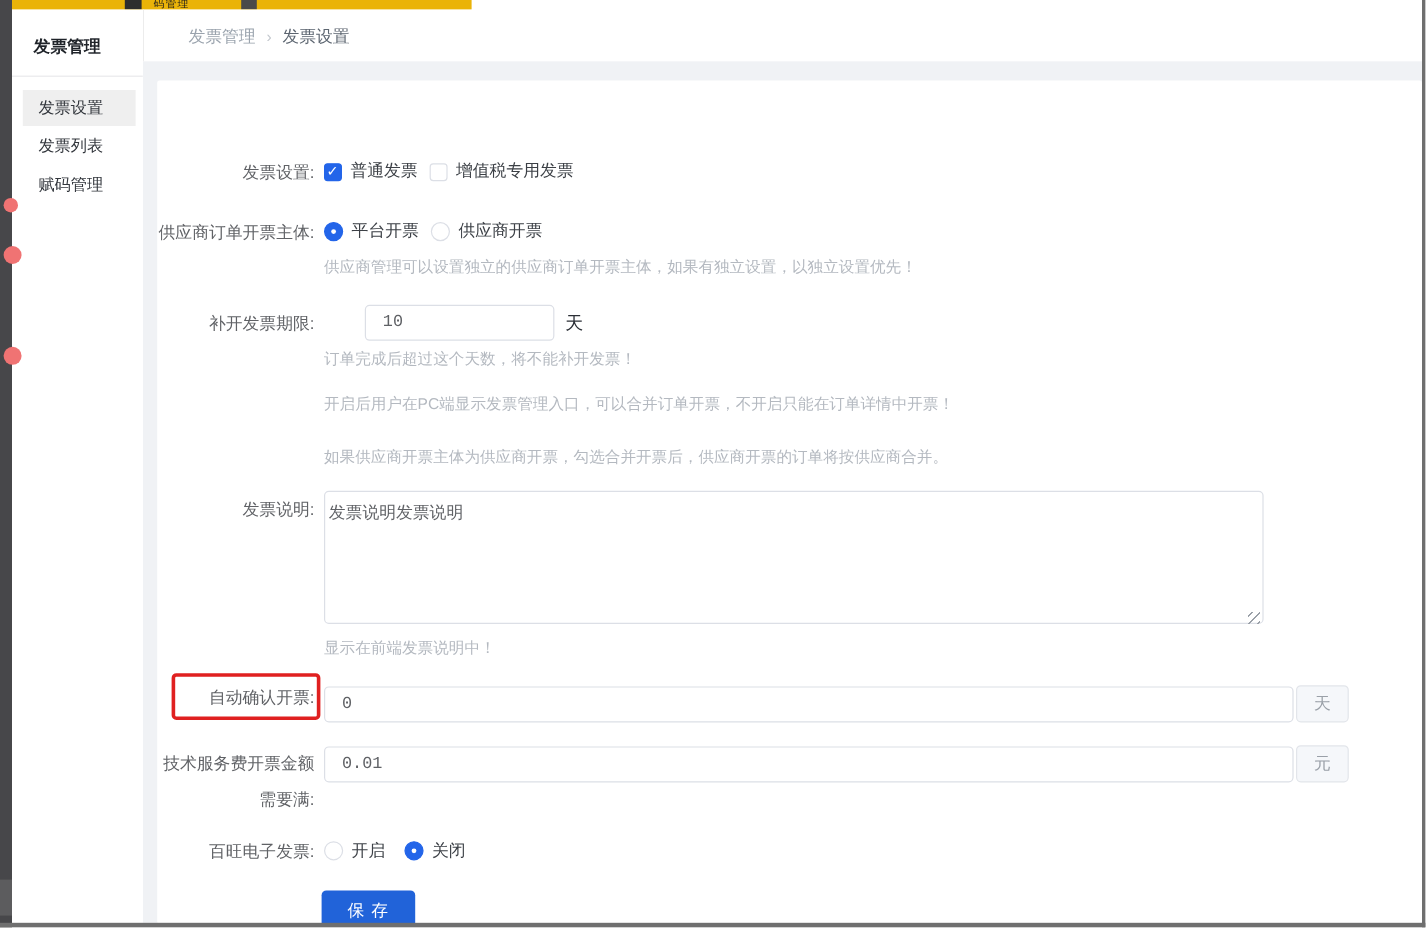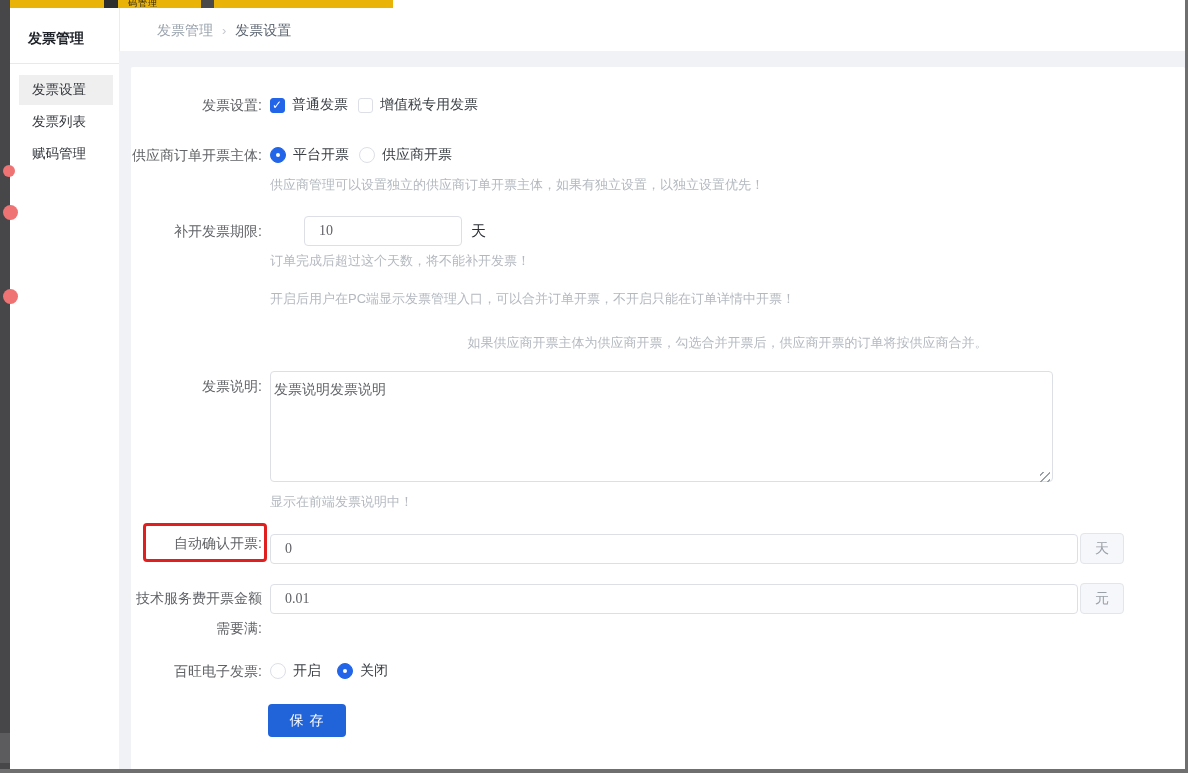--- a/index.html
+++ b/index.html
@@ -42,45 +42,45 @@
   .panel { position:absolute; left:131px; top:67px; width:1054px; bottom:3px; background:#fff; border-radius:2px; overflow:hidden; z-index:2; }
 
   
   .form { padding-top:29px; }
   .row { display:flex; align-items:center; }
   .row.top-align { align-items:flex-start; }
   .label-col { width:131px; text-align:right; color:#606266; font-size:14px; flex:none; line-height:18px; }
   .content-col { margin-left:8px; display:flex; align-items:center; }
   .helper { margin-left:139px; font-size:13px; color:#b4b9c0; line-height:17px; }
 
-  .row-1 { height:18px; margin-bottom:32px; }
+  .row-1 { height:18px; margin-bottom:32px;margin-top:38px; }
   .row-2 { height:18px; margin-bottom:12px; }
   .helper-2 { margin-bottom:23px; }
   .row-3 { height:30px; margin-bottom:6px;gap:34px; }
   .helper-3 { margin-bottom:21px; }
   .row-4 { height:18px; margin-bottom:19px; }
   .helper-4a { margin-bottom:27px; }
-  .helper-4b { margin-bottom:20px;text-align:center; }
+  .helper-4b { margin-bottom:20px; }
   .row-5 { margin-bottom:8px; }
   .helper-5 { margin-bottom:13px; }
   .row-6 { position:relative; height:40px; margin-bottom:20px; }
   .row-7 { height:50px; margin-bottom:29px; }
   .row-8 { height:18px; margin-bottom:24px; }
 
   
   .checkbox { width:15px; height:15px; border-radius:3px; border:1px solid #dcdfe6; background:#fff; flex:none; position:relative; cursor:pointer; }
   .checkbox.on { background:#2365e9; border-color:#2365e9; }
   .check-icon { position:absolute; left:1px; top:-1px; color:#fff; font-size:12px; line-height:15px; }
   .radio { width:16px; height:16px; border-radius:50%; border:1px solid #dcdfe6; background:#fff; flex:none; position:relative; cursor:pointer; }
   .radio.on { background:#2365e9; border-color:#2365e9; }
   .radio-dot { position:absolute; left:5px; top:5px; width:4px; height:4px; border-radius:50%; background:#fff; }
   .opt-label { margin-left:7px; color:#3c4046; font-size:14px; cursor:pointer; }
   .gap-10 { margin-left:10px; } .gap-20 { margin-left:20px; } .gap-16 { margin-left:16px; }
 
-  .text-input { height:30px; border:1px solid #dcdfe6; border-radius:4px; padding:0 14px; font-size:14px; color:#606266; outline:none; font-family:Liberation Serif, serif; background:#fff; }
+  .text-input { height:30px; border:1px solid #dcdfe6; border-radius:4px; padding:0 14px; font-size:14px; color:#606266; outline:none; font-family:Liberation Mono, monospace; background:#fff; }
   .input-small { width:158px; }
   .input-wide { width:808px; }
   .unit-plain { margin-left:9px; color:#2b2f36; font-size:15px; }
   .unit-box { margin-left:2px; width:44px; height:31px; background:#f5f7fa; border:1px solid #e2e5ea; border-radius:4px; color:#9aa0a8; font-size:14px; display:flex; align-items:center; justify-content:center; flex:none; }
 
   .textarea { width:783px; height:111px; border:1px solid #dcdfe6; border-radius:4px; padding:7px 3px; font-size:14px; color:#606266; resize:none; outline:none; font-family:inherit; line-height:20px; }
   .ta-wrap { position:relative; }
   .resize-grip { position:absolute; right:3px; bottom:3px; width:10px; height:10px;
     background:repeating-linear-gradient(135deg, transparent 0 2px, #9aa0a8 2px 3px, transparent 3px 5px); cursor:nwse-resize; }
 

